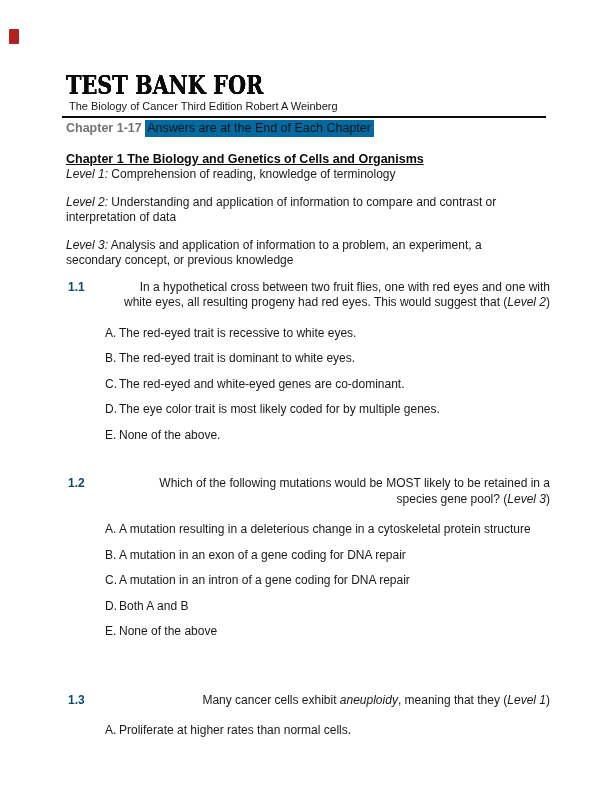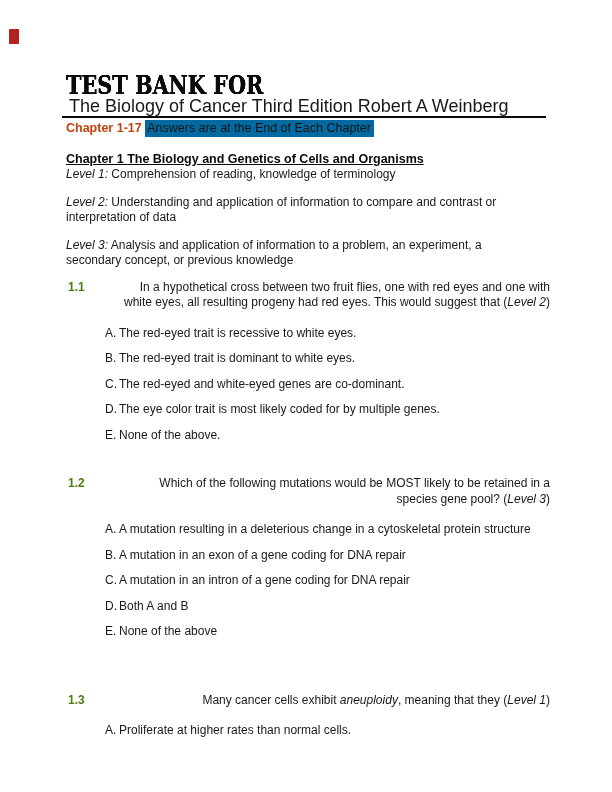--- a/index.html
+++ b/index.html
@@ -30,33 +30,33 @@
     color: #0a0a0a;
     letter-spacing: 0px;
     transform: scaleX(0.80);
     transform-origin: left center;
     white-space: nowrap;
     text-shadow: 0 0 0.7px #000, 0 0 0.7px #000;
   }
   .subtitle {
     margin-top: 2px;
     padding-left: 3px;
-    font-size: 18px;
+    font-size: 11px;
   }
   .rule {
     margin-left: -4px;
     border-bottom: 2px solid #0a0a0a;
     margin-top: 1px;
   }
   .chapter-range {
     margin-top: 3px;
     font-size: 12.5px;
     height: 16px;
   }
-  .chapter-range b { font-weight: bold; color: #c2410c; }
+  .chapter-range b { font-weight: bold; color: #737373; }
   .hl {
     padding: 1px 3px 2px 2px;
     color: #141414;
   }
   .chapter-heading {
     margin-top: 15px;
     font-weight: bold;
     font-size: 12.5px;
     text-decoration: underline;
     color: #0a0a0a;
@@ -68,21 +68,21 @@
   .level-line.gap { margin-top: 12px; }
   .level-line i { font-style: italic; }
   .questions { }
   .question { }
   .question.q1 { margin-top: 11px; }
   .question.q2 { margin-top: 33px; }
   .question.q3 { margin-top: 53px; }
   .q-row { position: relative; padding-left: 34px; }
   .q-num {
     position: absolute; left: 2px; top: 0;
-    font-weight: bold; color: #4d7c0f;
+    font-weight: bold; color: #0c4a6e;
   }
   .q-stem { white-space: pre-line; width: 450px; text-align: right; }
   .q-stem i { font-style: italic; }
   .opt {
     margin-left: 39px; margin-top: 10px;
     display: flex; white-space: nowrap;
   }
   .opt.first { margin-top: 15px; }
   .opt-letter { flex: 0 0 14px; }
 </style>

